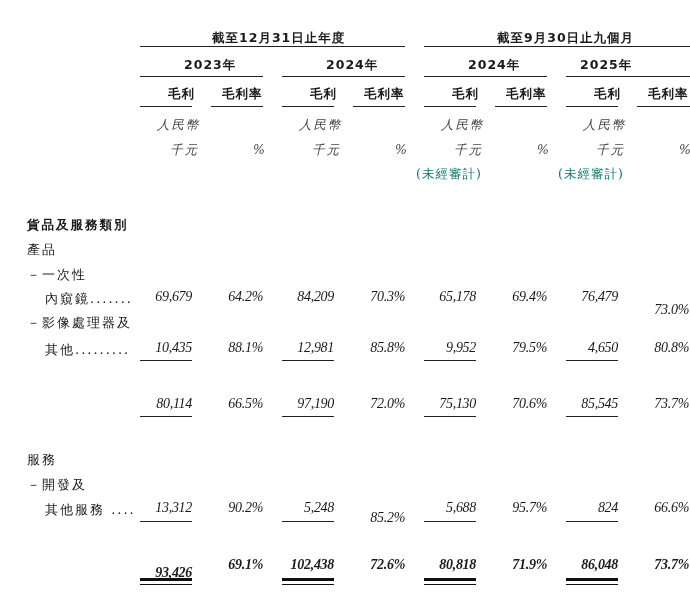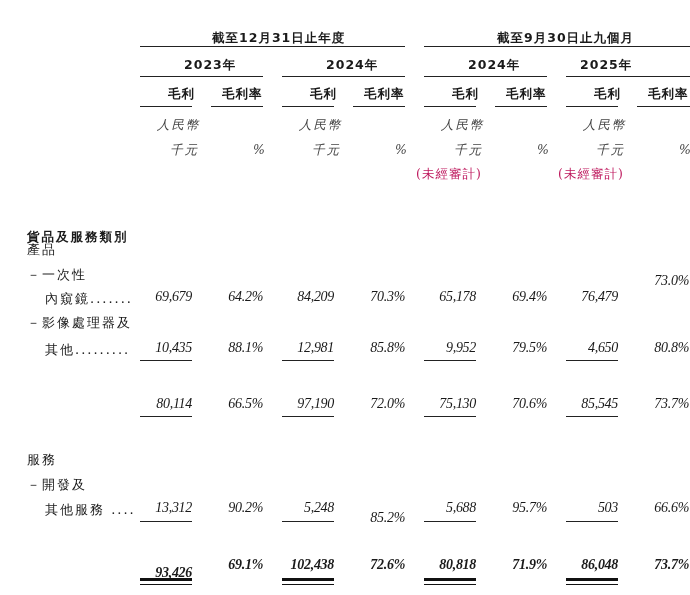--- a/index.html
+++ b/index.html
@@ -1,21 +1,21 @@
 <!DOCTYPE html>
 <html><head>
 <meta charset="utf-8">
 <style>
   html, body { margin:0; padding:0; background:#ffffff; }
   body { width:690px; height:595px; position:relative; overflow:hidden;
          font-family:"Liberation Serif","DejaVu Serif",serif; color:#1a1a1a; }
   .abs { position:absolute; white-space:nowrap; }
   .hdr { font-family:"DejaVu Sans","Liberation Sans",sans-serif; font-size:12.5px; font-weight:bold; letter-spacing:1px; }
   .unit { font-family:"DejaVu Serif","Liberation Serif",serif; font-size:12.5px; font-style:italic; color:#444; letter-spacing:2px; }
-  .aud { font-family:"DejaVu Serif","Liberation Serif",serif; font-size:12.5px; color:#be185d; letter-spacing:1px; }
+  .aud { font-family:"DejaVu Serif","Liberation Serif",serif; font-size:12.5px; color:#0f766e; letter-spacing:1px; }
   .lbl { font-family:"DejaVu Serif","Liberation Serif",serif; font-size:13px; color:#1a1a1a; letter-spacing:2px; }
   .lbl.b { font-weight:bold; font-family:"DejaVu Sans","Liberation Sans",sans-serif; font-size:12.5px; }
   .num { font-family:"Liberation Serif",serif; font-size:14px; text-align:center; letter-spacing:-0.3px;font-style:italic; }
   .num.b { font-weight:bold; }
   .rule { position:absolute; height:0; border-top:1.3px solid #222; }
   .dbl { position:absolute; height:3px; border-top:3px solid #111; }
   .dbl2 { position:absolute; height:0; border-top:1.5px solid #111; }
 </style>
 </head>
 <body>
@@ -65,38 +65,38 @@
 <div class="abs unit" style="left:441px;top:117px;">人民幣</div>
 <div class="abs unit" style="left:454px;top:142px;">千元</div>
 <div class="abs unit" style="left:537px;top:142px;">%</div>
 <div class="abs aud" style="left:416px;top:166px;">(未經審計)</div>
 
 <div class="abs unit" style="left:583px;top:117px;">人民幣</div>
 <div class="abs unit" style="left:596px;top:142px;">千元</div>
 <div class="abs unit" style="left:679px;top:142px;">%</div>
 <div class="abs aud" style="left:558px;top:166px;">(未經審計)</div>
 
-<div class="abs lbl b" style="left:27px;top:217px;margin-top:12px;">貨品及服務類別</div>
+<div class="abs lbl b" style="left:27px;top:217px;">貨品及服務類別</div>
 <div class="abs lbl" style="left:27px;top:241px;">產品</div>
 <div class="abs lbl" style="left:27px;top:266px;">－一次性</div>
 <div class="abs lbl" style="left:45px;top:290px;">內窺鏡.......</div>
 <div class="abs lbl" style="left:27px;top:314px;">－影像處理器及</div>
 <div class="abs lbl" style="left:45px;top:341px;">其他.........</div>
 <div class="abs lbl" style="left:27px;top:451px;">服務</div>
 <div class="abs lbl" style="left:27px;top:476px;">－開發及</div>
 <div class="abs lbl" style="left:45px;top:501px;">其他服務 ....</div>
 
 <div class="abs num" style="right:498px;top:289px;">69,679</div>
 <div class="abs num" style="right:427px;top:289px;">64.2%</div>
 <div class="abs num" style="right:356px;top:289px;">84,209</div>
 <div class="abs num" style="right:285px;top:289px;">70.3%</div>
 <div class="abs num" style="right:214px;top:289px;">65,178</div>
 <div class="abs num" style="right:143px;top:289px;">69.4%</div>
 <div class="abs num" style="right:72px;top:289px;">76,479</div>
-<div class="abs num" style="right:1px;top:273px;">73.0%</div>
+<div class="abs num" style="right:1px;top:302px;">73.0%</div>
 
 <div class="abs num" style="right:498px;top:340px;">10,435</div>
 <div class="abs num" style="right:427px;top:340px;">88.1%</div>
 <div class="abs num" style="right:356px;top:340px;">12,981</div>
 <div class="abs num" style="right:285px;top:340px;">85.8%</div>
 <div class="abs num" style="right:214px;top:340px;">9,952</div>
 <div class="abs num" style="right:143px;top:340px;">79.5%</div>
 <div class="abs num" style="right:72px;top:340px;">4,650</div>
 <div class="abs num" style="right:1px;top:340px;">80.8%</div>
 <div class="rule" style="left:140px;top:360px;width:52px;"></div>
@@ -116,21 +116,21 @@
 <div class="rule" style="left:282px;top:416px;width:52px;"></div>
 <div class="rule" style="left:424px;top:416px;width:52px;"></div>
 <div class="rule" style="left:566px;top:416px;width:52px;"></div>
 
 <div class="abs num" style="right:498px;top:500px;">13,312</div>
 <div class="abs num" style="right:427px;top:500px;margin-left:18px;">90.2%</div>
 <div class="abs num" style="right:356px;top:500px;">5,248</div>
 <div class="abs num" style="right:285px;top:500px;margin-top:10px;">85.2%</div>
 <div class="abs num" style="right:214px;top:500px;">5,688</div>
 <div class="abs num" style="right:143px;top:500px;">95.7%</div>
-<div class="abs num" style="right:72px;top:500px;">503</div>
+<div class="abs num" style="right:72px;top:500px;">824</div>
 <div class="abs num" style="right:1px;top:500px;">66.6%</div>
 <div class="rule" style="left:140px;top:521px;width:52px;"></div>
 <div class="rule" style="left:282px;top:521px;width:52px;"></div>
 <div class="rule" style="left:424px;top:521px;width:52px;"></div>
 <div class="rule" style="left:566px;top:521px;width:52px;"></div>
 
 <div class="abs num b" style="right:498px;top:557px;margin-top:8px;">93,426</div>
 <div class="abs num b" style="right:427px;top:557px;">69.1%</div>
 <div class="abs num b" style="right:356px;top:557px;margin-left:28px;">102,438</div>
 <div class="abs num b" style="right:285px;top:557px;">72.6%</div>

